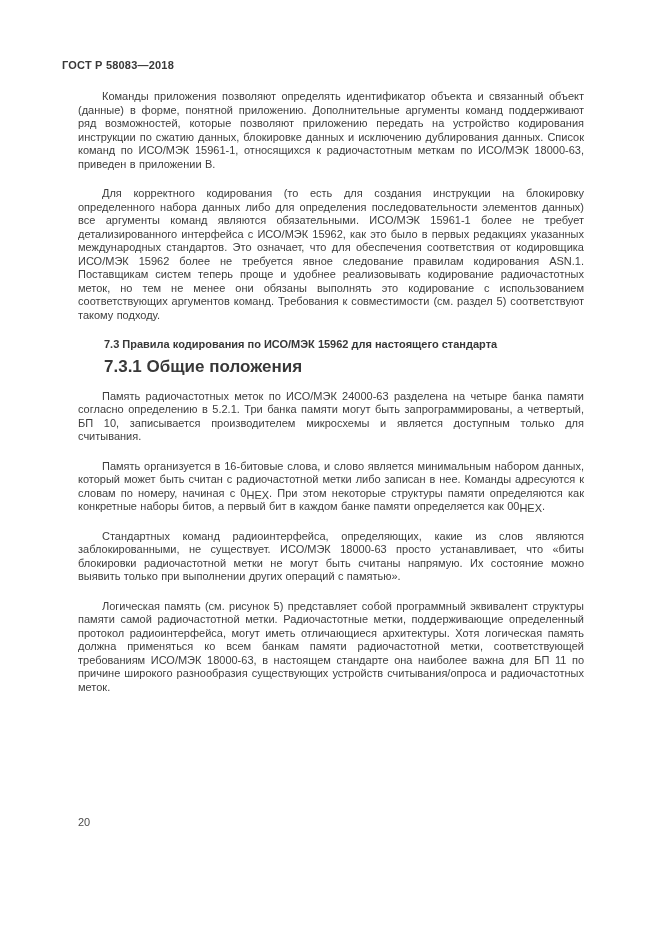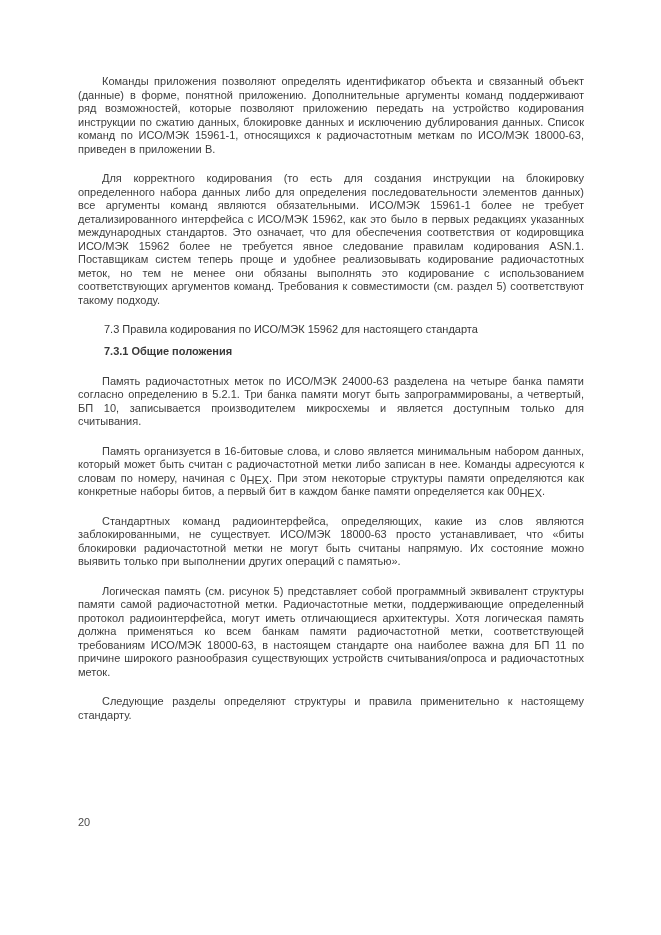--- a/index.html
+++ b/index.html
@@ -34,27 +34,27 @@
     margin: 16px;
     font-size: 11px;
     line-height: 13.5px;
     text-align: justify;
     text-indent: 24px;
     word-spacing: 0.3px;
   }
   .sec-heading {
     font-size: 11px;
     line-height: 13.5px;
-    font-weight: normal;
+    font-weight: bold;
     color: #383838;
     margin: 13px 0 0 0;
     padding-left: 42px;
   }
   .subsec-heading {
-    font-size: 11px;
+    font-size: 17px;
     line-height: 13.5px;
     font-weight: bold;
     color: #383838;
     margin: 8.5px 0 0 0;
     padding-left: 42px;
   }
   sub.hex {
     font-size: 11px;
     line-height: 0;
     vertical-align: -2px;
@@ -66,36 +66,36 @@
     font-size: 11px;
     color: #4a4a4a;
   }
 </style>
 </head>
 <body>
 
 <div class="page">
   <div class="content">
 
+    <div class="doc-header">ГОСТ Р 58083—2018</div>
 
     <p class="body-para">Команды приложения позволяют определять идентификатор объекта и связанный объект (данные) в форме, понятной приложению. Дополнительные аргументы команд поддерживают ряд возможностей, которые позволяют приложению передать на устройство кодирования инструкции по сжатию данных, блокировке данных и исключению дублирования данных. Список команд по ИСО/МЭК 15961-1, относящихся к радиочастотным меткам по ИСО/МЭК 18000-63, приведен в приложении В.</p>
 
     <p class="body-para">Для корректного кодирования (то есть для создания инструкции на блокировку определенного набора данных либо для определения последовательности элементов данных) все аргументы команд являются обязательными. ИСО/МЭК 15961-1 более не требует детализированного интерфейса с ИСО/МЭК 15962, как это было в первых редакциях указанных международных стандартов. Это означает, что для обеспечения соответствия от кодировщика ИСО/МЭК 15962 более не требуется явное следование правилам кодирования ASN.1. Поставщикам систем теперь проще и удобнее реализовывать кодирование радиочастотных меток, но тем не менее они обязаны выполнять это кодирование с использованием соответствующих аргументов команд. Требования к совместимости (см. раздел 5) соответствуют такому подходу.</p>
 
     <div class="sec-heading">7.3 Правила кодирования по ИСО/МЭК 15962 для настоящего стандарта</div>
 
     <div class="subsec-heading">7.3.1 Общие положения</div>
 
     <p class="body-para">Память радиочастотных меток по ИСО/МЭК 24000-63 разделена на четыре банка памяти согласно определению в 5.2.1. Три банка памяти могут быть запрограммированы, а четвертый, БП 10, записывается производителем микросхемы и является доступным только для считывания.</p>
 
     <p class="body-para"><span>Память организуется в 16-битовые слова, и слово является минимальным набором данных, который может быть считан с радиочастотной метки либо записан в нее. Команды адресуются к словам по номеру, начиная с 0</span><sub class="hex">HEX</sub><span>. При этом некоторые структуры памяти определяются как конкретные наборы битов, а первый бит в каждом банке памяти определяется как 00</span><sub class="hex">HEX</sub><span>.</span></p>
 
     <p class="body-para">Стандартных команд радиоинтерфейса, определяющих, какие из слов являются заблокированными, не существует. ИСО/МЭК 18000-63 просто устанавливает, что «биты блокировки радиочастотной метки не могут быть считаны напрямую. Их состояние можно выявить только при выполнении других операций с памятью».</p>
 
 
     <p class="body-para">Логическая память (см. рисунок 5) представляет собой программный эквивалент структуры памяти самой радиочастотной метки. Радиочастотные метки, поддерживающие определенный протокол радиоинтерфейса, могут иметь отличающиеся архитектуры. Хотя логическая память должна применяться ко всем банкам памяти радиочастотной метки, соответствующей требованиям ИСО/МЭК 18000-63, в настоящем стандарте она наиболее важна для БП 11 по причине широкого разнообразия существующих устройств считывания/опроса и радиочастотных меток.</p>
 
-    <p class="body-para">Следующие разделы определяют структуры и правила применительно к настоящему стандарту.</p>
 
   </div>
 
   <div class="page-number">20</div>
 </div>
 
 </body></html>

